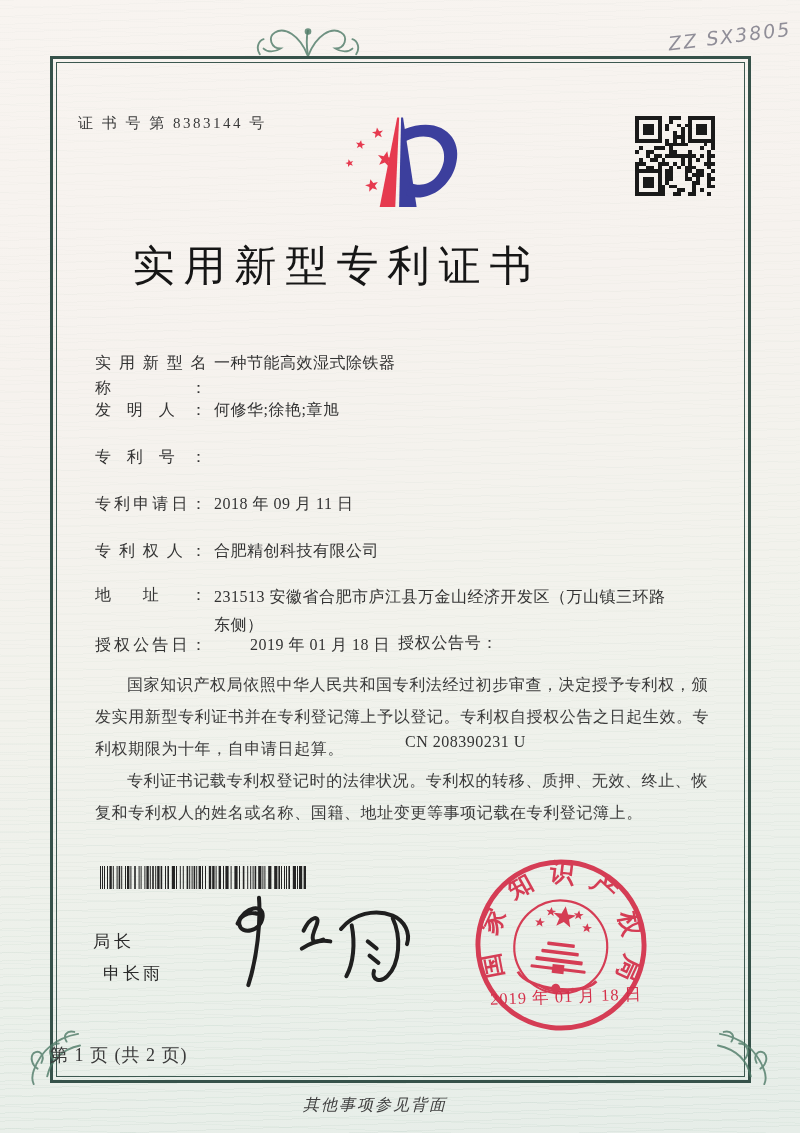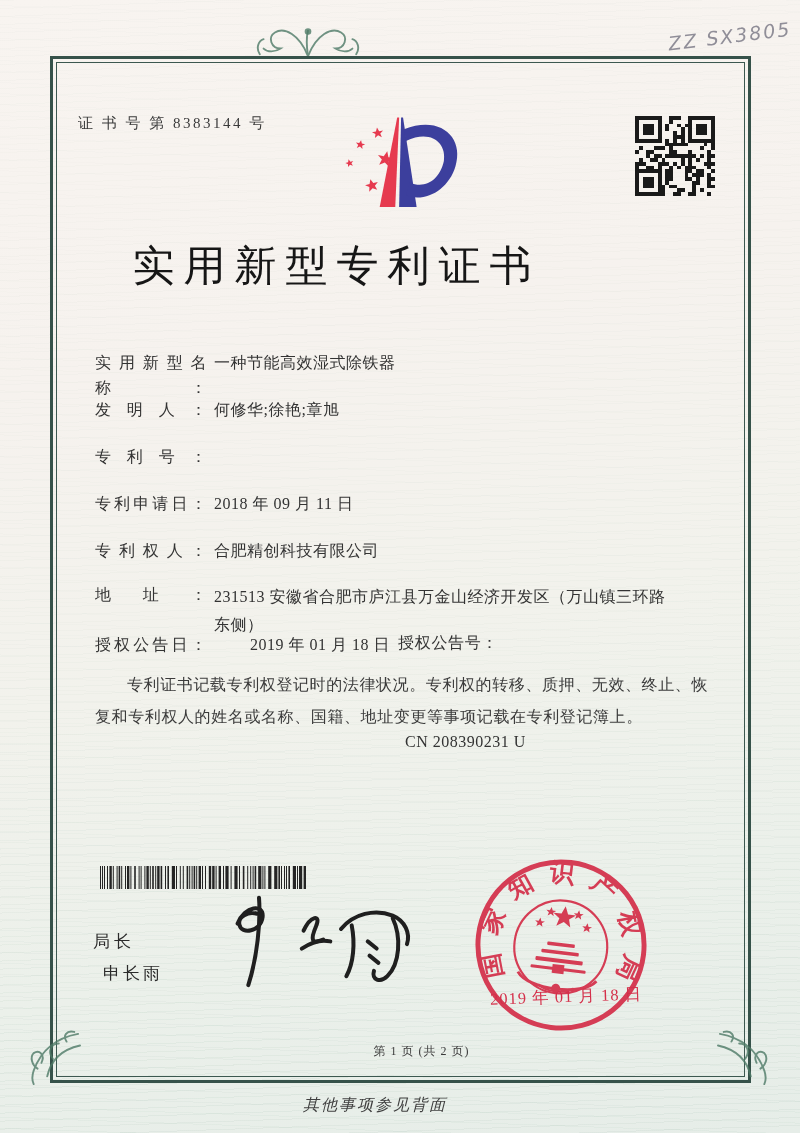--- a/index.html
+++ b/index.html
@@ -41,22 +41,22 @@
   .body-text{position:absolute; left:95px; top:669px; width:617px; font-size:16px;
     line-height:32px; color:#3b3b3b; letter-spacing:.6px;}
   .body-text p{margin:0; text-indent:2em;}
   .barcode{position:absolute; left:100px; top:866px; width:210px; height:23px;}
   .signer-title{position:absolute; left:93px; top:930px; font-size:17px; letter-spacing:4px; color:#2b2b2b;}
   .signer-name{position:absolute; left:103px; top:962px; font-size:17px; letter-spacing:3px; color:#2b2b2b;}
   .signature{position:absolute; left:218px; top:893px;}
   .seal{position:absolute; left:472px; top:856px; transform:rotate(7deg); opacity:.93;}
   .seal-date{position:absolute; left:490px; top:986px; font-size:16.5px; color:#d4304a;
     letter-spacing:1px; transform:rotate(-2deg); font-weight:500;}
-  .page-number{position:absolute; left:50px; top:1043px; width:695px; text-align:center;
-    font-size:12px; letter-spacing:1px; color:#3a3a3a;padding-left:24px;}
+  .page-number{position:absolute; left:50px; top:1043px; width:695px; text-align:left;
+    font-size:18px; letter-spacing:1px; color:#3a3a3a;}
   .back-note{position:absolute; left:0; top:1095px; width:750px; text-align:center;
     font-size:16px; letter-spacing:2px; color:#3f3f3f; font-style:italic;}
   .ornament{position:absolute;}
   .crest{left:256px; top:23px;}
   .corner-bl{left:24px; top:1030px;}
   .corner-br{left:716px; top:1030px; transform:scaleX(-1);}
 </style>
 </head>
 <body>
 
@@ -374,20 +374,21 @@
   <div class="row r7">
     <span class="row-label">授权公告日：</span>
     <span class="row-value">2019 年 01 月 18 日</span>
   </div>
   <div class="r7b">
     <span class="row-label">授权公告号：</span>
     <span class="row-value">CN 208390231 U</span>
   </div>
 
   <div class="body-text">
+    <p>国家知识产权局依照中华人民共和国专利法经过初步审查，决定授予专利权，颁发实用新型专利证书并在专利登记簿上予以登记。专利权自授权公告之日起生效。专利权期限为十年，自申请日起算。</p>
     <p>专利证书记载专利权登记时的法律状况。专利权的转移、质押、无效、终止、恢复和专利权人的姓名或名称、国籍、地址变更等事项记载在专利登记簿上。</p>
   </div>
 
   <div class="barcode"><svg width="210" height="23" viewBox="0 0 210 23">
         <rect x="0.0" y="0" width="1" height="23" fill="#242424"></rect>
         <rect x="2.0" y="0" width="1" height="23" fill="#242424"></rect>
         <rect x="4.0" y="0" width="1" height="23" fill="#242424"></rect>
         <rect x="7.0" y="0" width="1" height="23" fill="#242424"></rect>
         <rect x="9.4" y="0" width="2.4" height="23" fill="#242424"></rect>
         <rect x="12.8" y="0" width="1" height="23" fill="#242424"></rect>

